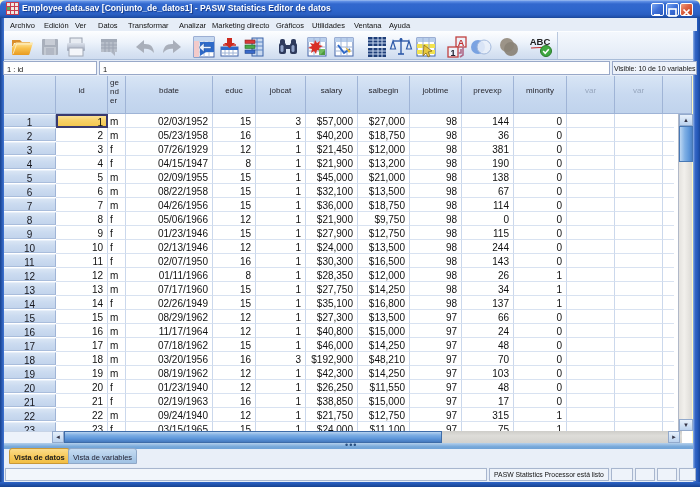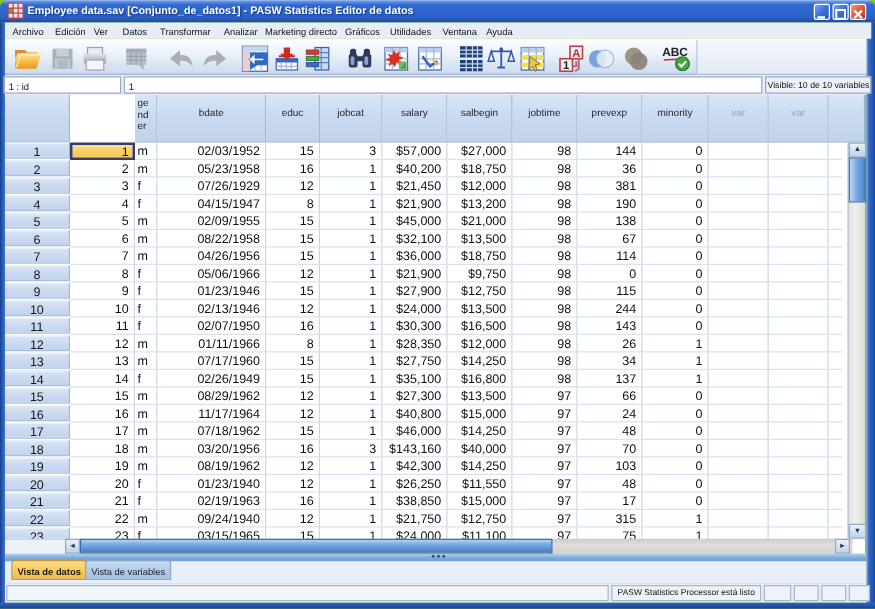--- a/index.html
+++ b/index.html
@@ -1,16 +1,16 @@
 <!DOCTYPE html>
 <html><head><meta charset="utf-8">
 <style>
 *{margin:0;padding:0;box-sizing:border-box}
 html,body{width:700px;height:487px;overflow:hidden;background:#fff;font-family:"Liberation Sans",sans-serif}
-#win{position:absolute;left:0;top:0;width:700px;height:487px;background:#84cc16;}
+#win{position:absolute;left:0;top:0;width:700px;height:487px;background:#fef9c3;}
 .abs{position:absolute}
 
 #title{left:0;top:0;width:700px;height:18px;border-radius:6px 6px 0 0;
 background:linear-gradient(180deg,#A6C4F2 0%,#6191E6 7%,#3268CE 22%,#2E66CC 55%,#2A5FC2 80%,#2050AC 94%,#1A4694 100%);}
 #title .txt{position:absolute;left:22px;top:3px;font-size:8.6px;font-weight:bold;color:#fff;letter-spacing:0px;
 text-shadow:1px 1px 1px rgba(0,20,80,.55);white-space:nowrap}
 .tbtn{position:absolute;top:3px;width:13px;height:13px;border-radius:2px;border:1px solid #fff;
 background:linear-gradient(135deg,#7BA7F0 0%,#3D6FD8 50%,#2A59BC 100%);color:#fff}
 #btn-close{background:linear-gradient(135deg,#F0A080 0%,#DD6547 40%,#C33C16 100%)}
 
@@ -292,20 +292,23 @@
       <path d="M14.2 16 l2 2.2 3.6 -4" stroke="#fff" stroke-width="1.6" fill="none"></path>
     </svg>
 <div id="refbar" class="abs"></div>
 <div class="refbox abs" style="left:3px;top:61px;width:94px">1 : id</div>
 <div class="refbox abs" style="left:99px;top:61px;width:511px">1</div>
 <div id="visbox" class="abs" style="left:612px;top:61px;width:85px">Visible: 10 de 10 variables</div>
 <div id="grid" class="abs">
 <div class="hcell abs" style="left:0px;width:52px">
         <div class="hlbl"></div>
       </div>
+<div class="hcell abs" style="left:52px;width:52px">
+        <div class="hlbl">id</div>
+      </div>
 <div class="hcell abs" style="left:104px;width:18px">
         <div style="position:absolute;left:2px;top:2px;text-align:left;line-height:9px">ge<br>nd<br>er</div>
       </div>
 <div class="hcell abs" style="left:122px;width:87px">
         <div class="hlbl">bdate</div>
       </div>
 <div class="hcell abs" style="left:209px;width:43px">
         <div class="hlbl">educ</div>
       </div>
 <div class="hcell abs" style="left:252px;width:50px">
@@ -605,22 +608,22 @@
 <div class="c abs" style="left:611px;width:48px"></div>
 <div class="c abs" style="left:659px;width:11px;border-right:none"></div>
 </div>
 <div class="drow abs" style="left:0;top:276px;width:688px;height:14px">
 <div class="rnum abs" style="top:0px;height:13px;padding-top:2px">18</div>
 <div class="c num abs" style="left:52px;width:52px">18</div>
 <div class="c str abs" style="left:104px;width:18px">m</div>
 <div class="c num abs" style="left:122px;width:87px">03/20/1956</div>
 <div class="c num abs" style="left:209px;width:43px">16</div>
 <div class="c num abs" style="left:252px;width:50px">3</div>
-<div class="c num abs" style="left:302px;width:52px">$143,160</div>
-<div class="c num abs" style="left:354px;width:52px">$40,000</div>
+<div class="c num abs" style="left:302px;width:52px">$192,900</div>
+<div class="c num abs" style="left:354px;width:52px">$48,210</div>
 <div class="c num abs" style="left:406px;width:52px">97</div>
 <div class="c num abs" style="left:458px;width:52px">70</div>
 <div class="c num abs" style="left:510px;width:53px">0</div>
 <div class="c abs" style="left:563px;width:48px"></div>
 <div class="c abs" style="left:611px;width:48px"></div>
 <div class="c abs" style="left:659px;width:11px;border-right:none"></div>
 </div>
 <div class="drow abs" style="left:0;top:290px;width:688px;height:14px">
 <div class="rnum abs" style="top:0px;height:13px;padding-top:2px">19</div>
 <div class="c num abs" style="left:52px;width:52px">19</div>

